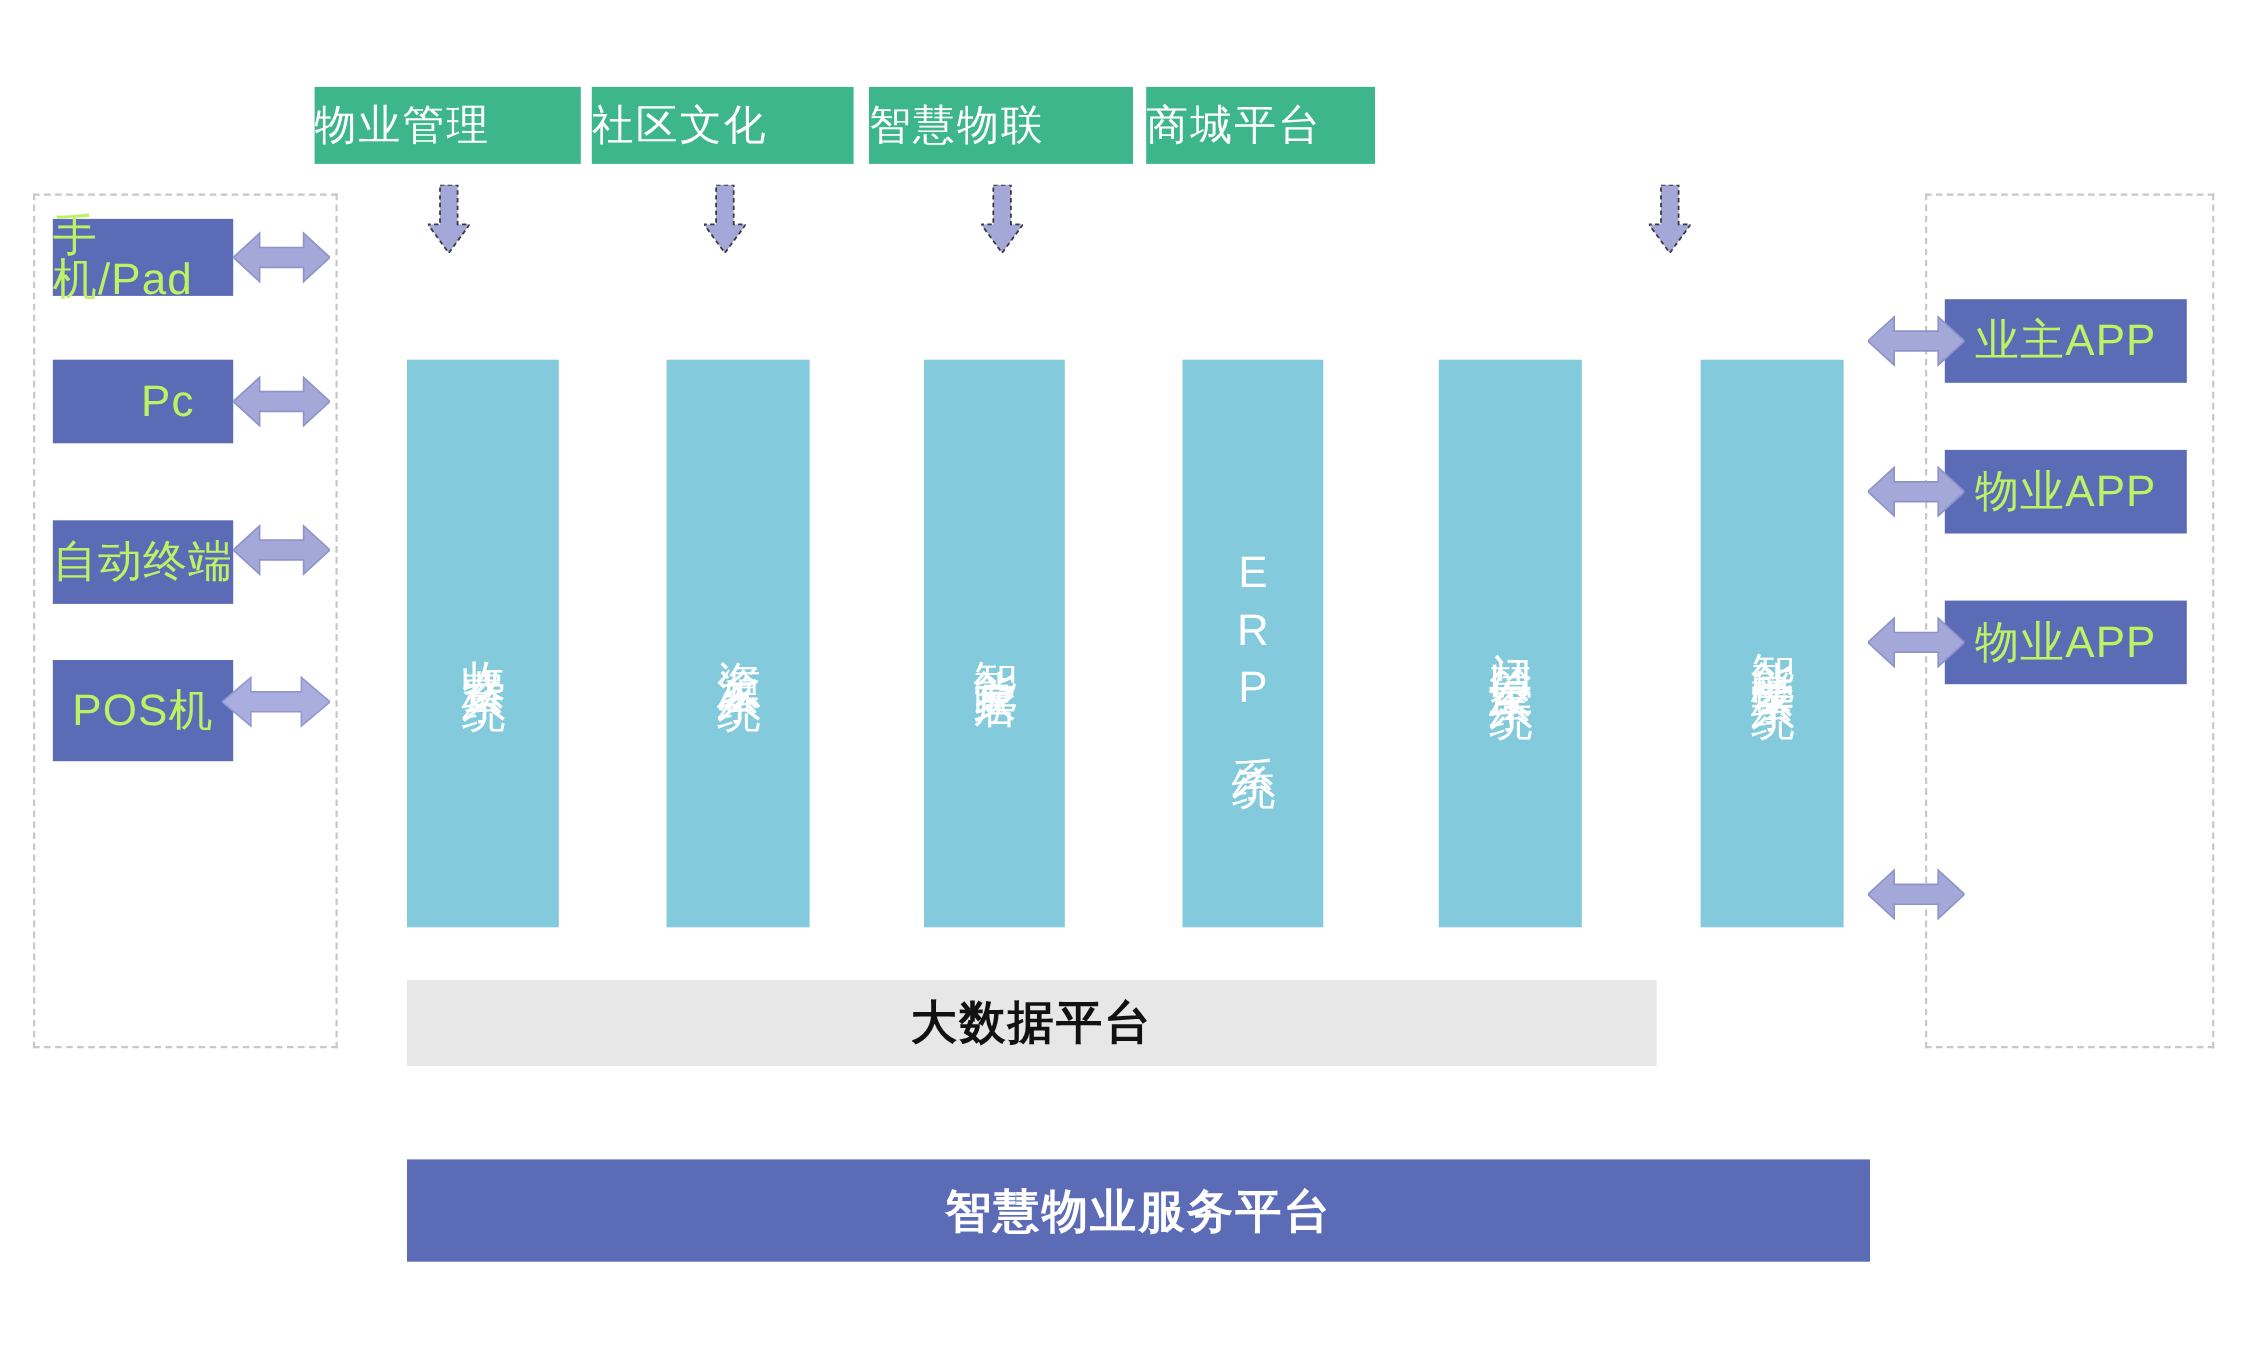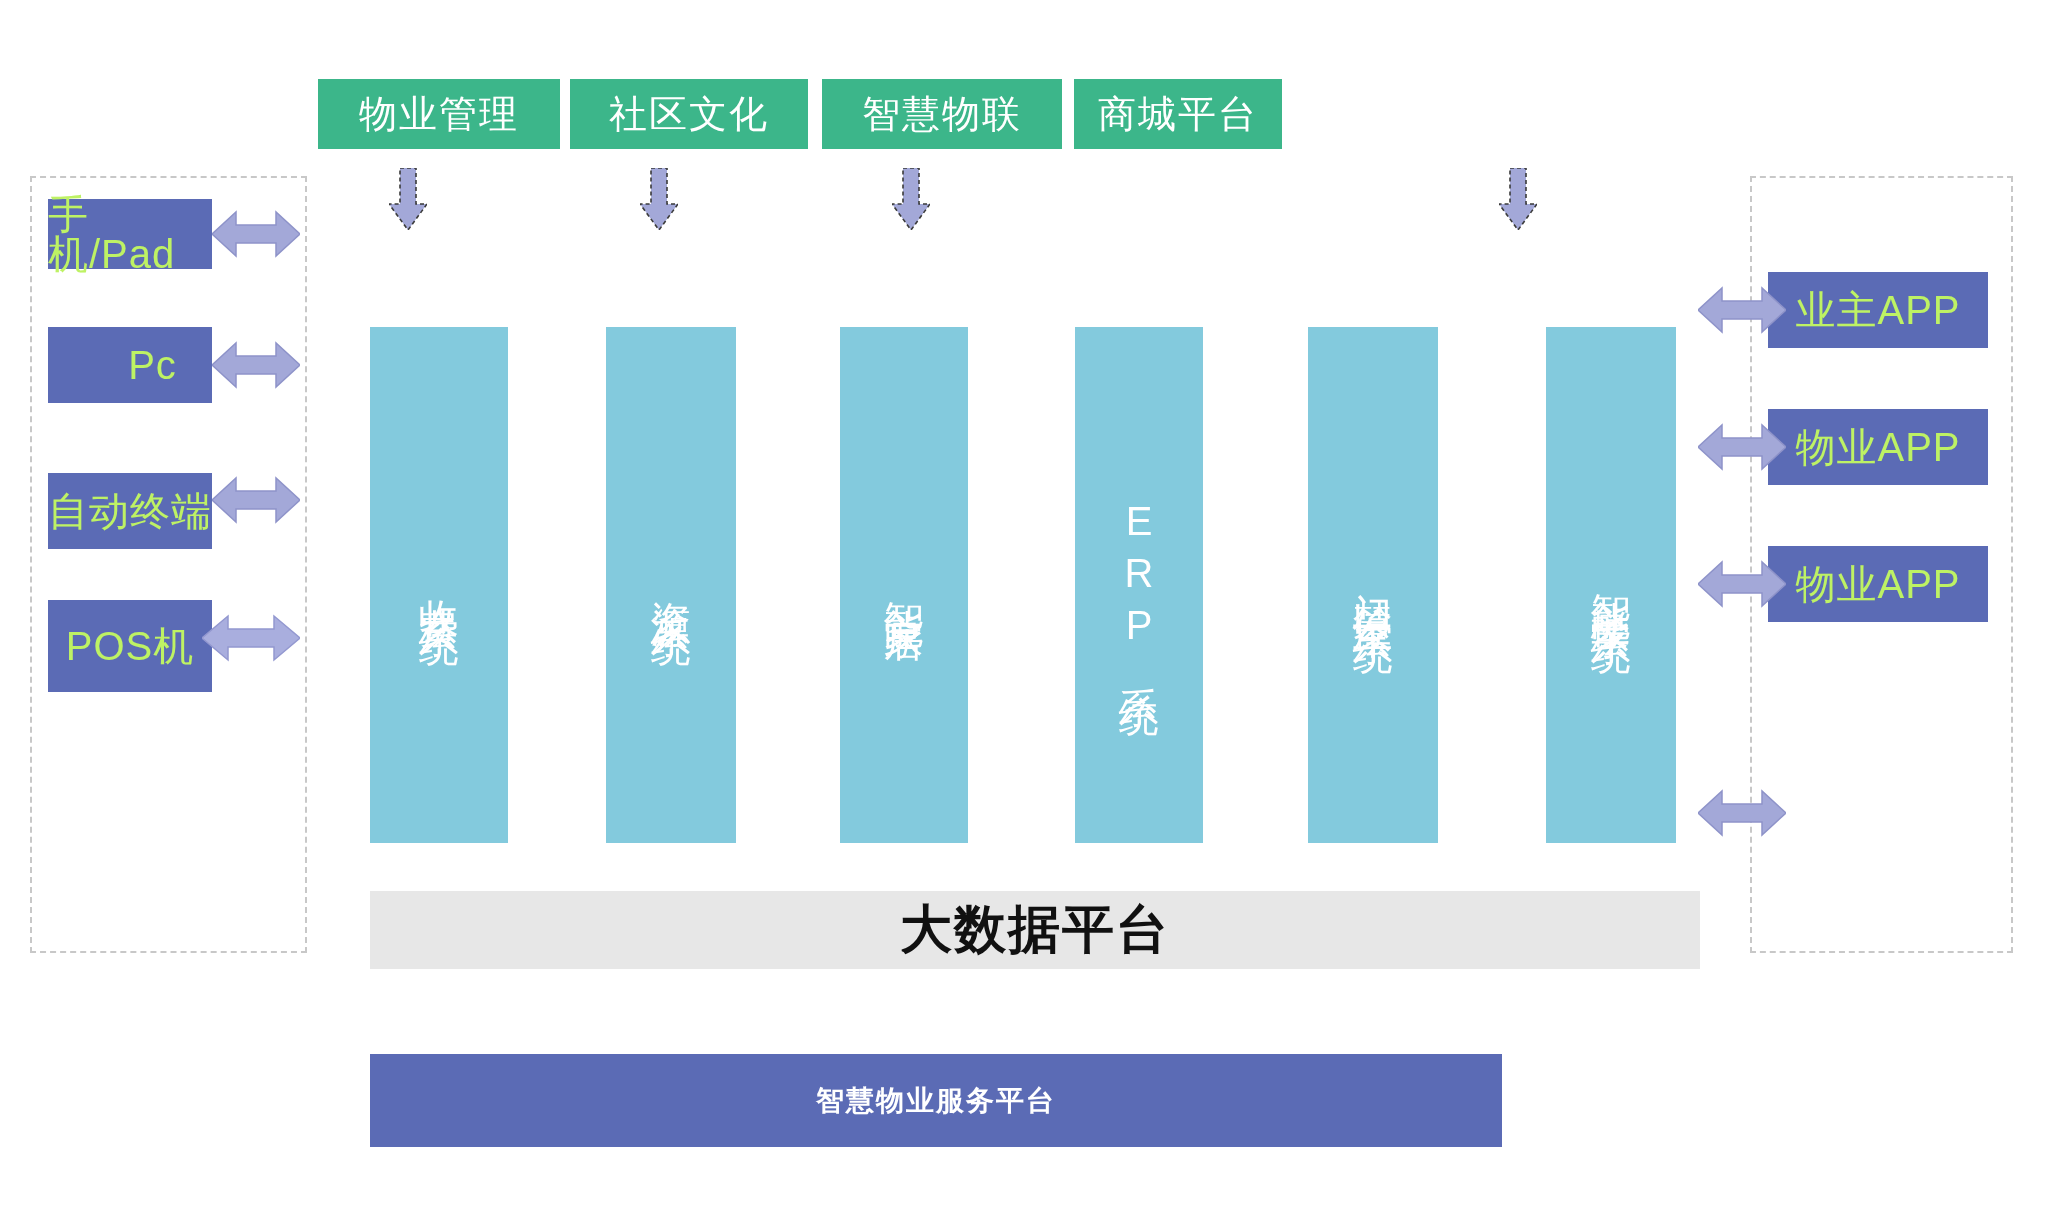--- a/index.html
+++ b/index.html
@@ -45,27 +45,25 @@
 
   
   .domain-box {
     position: absolute;
     top: 79px;
     height: 70px;
     background: #3cb68a;
     color: #ffffff;
     display: flex;
     align-items: center;
-    justify-content: center;
     font-size: 38px;
     font-weight: 400;
     letter-spacing: 2px;
     box-sizing: border-box;
     line-height: 1;
-    margin-left: 32px;
   }
 
   
   .system-col {
     position: absolute;
     top: 327px;
     height: 516px;
     background: #83cadd;
     color: #ffffff;
     display: flex;
@@ -81,44 +79,44 @@
     line-height: 1.05;
     white-space: nowrap;
     font-weight: 400;
   }
 
   
   #bigdata-bar {
     position: absolute;
     left: 370px;
     top: 891px;
-    width: 1330px;
+    width: 1136px;
     height: 78px;
     background: #e7e7e7;
     color: #111111;
     display: flex;
     align-items: center;
     justify-content: center;
-    font-size: 52px;
+    font-size: 42px;
     font-weight: bold;
     letter-spacing: 2px;
     box-sizing: border-box;
   }
   #service-bar {
     position: absolute;
     left: 370px;
     top: 1054px;
-    width: 1132px;
+    width: 1330px;
     height: 93px;
     background: #5b6bb5;
     color: #ffffff;
     display: flex;
     align-items: center;
     justify-content: center;
-    font-size: 28px;
+    font-size: 42px;
     font-weight: bold;
     letter-spacing: 2px;
     box-sizing: border-box;
   }
 
   
   .arrow {
     position: absolute;
     pointer-events: none;
   }

